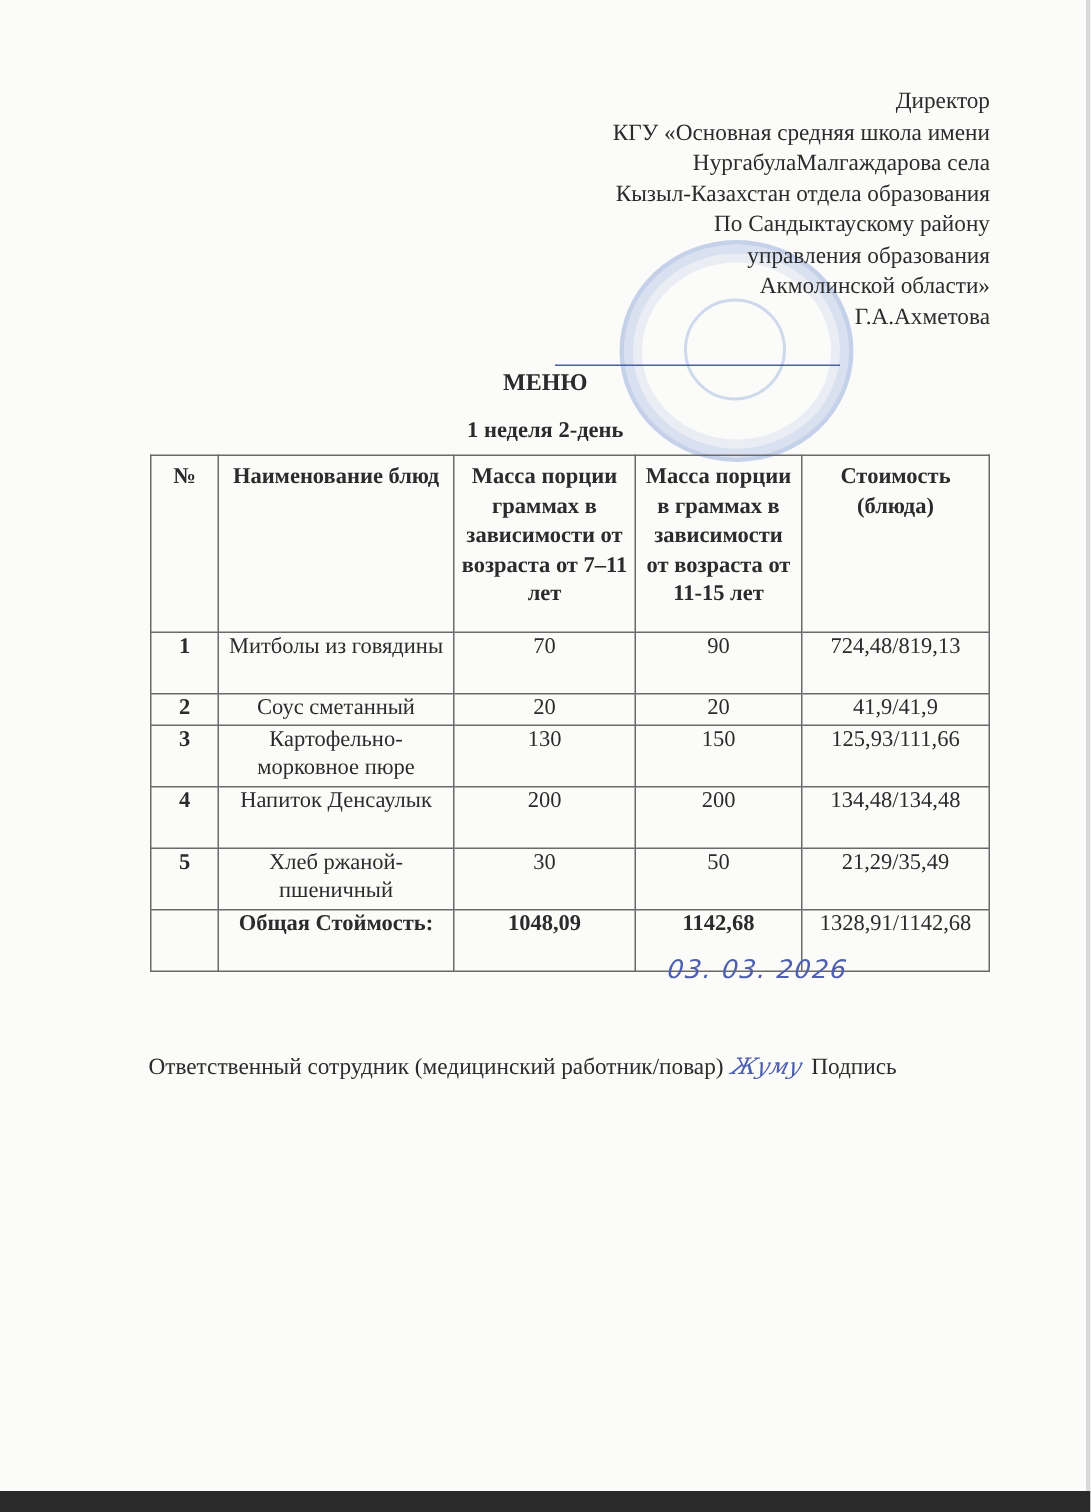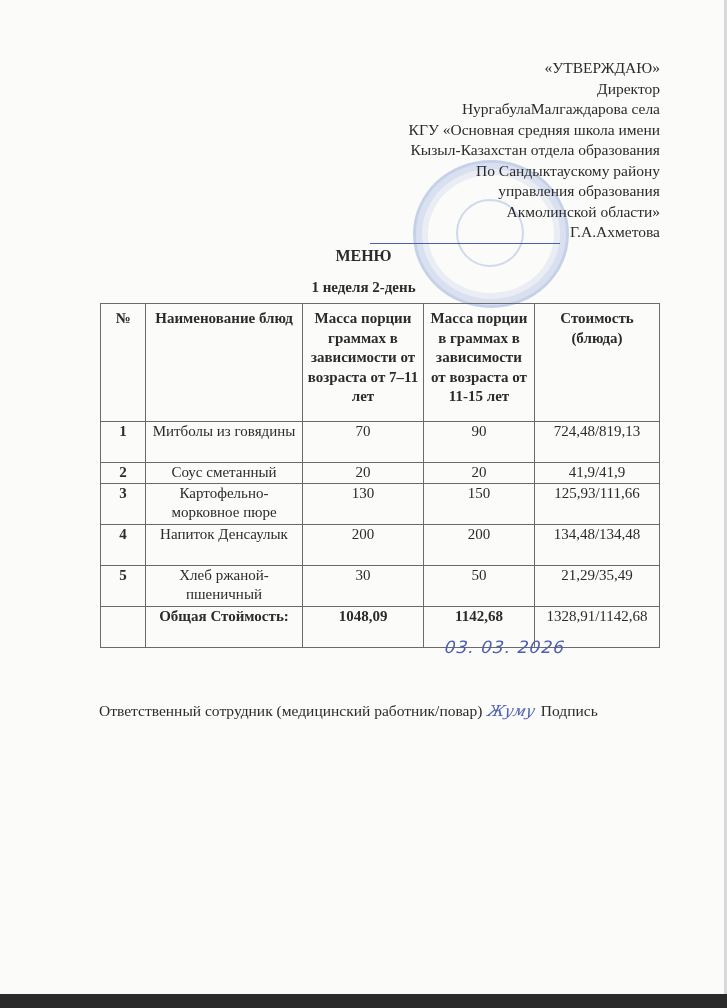--- a/index.html
+++ b/index.html
@@ -70,24 +70,23 @@
 <body>
 
 <div class="page-edge-right"></div>
 <div class="page-edge-bottom"></div>
 
 <div class="stamp">
   <div class="stamp-inner"></div>
 </div>
 
 <div class="approval">
-  <div>«УТВЕРЖДАЮ»</div>
   <div>Директор</div>
+  <div>КГУ «Основная средняя школа имени</div>
   <div>НургабулаМалгаждарова села</div>
-  <div>КГУ «Основная средняя школа имени</div>
   <div>Кызыл-Казахстан отдела образования</div>
   <div>По Сандыктаускому району</div>
   <div>управления образования</div>
   <div>Акмолинской области»</div>
   <div>Г.А.Ахметова</div>
 </div>
 <div class="sign-line"></div>
 
 <div class="title">МЕНЮ</div>
 <div class="subtitle">1 неделя 2-день</div>

